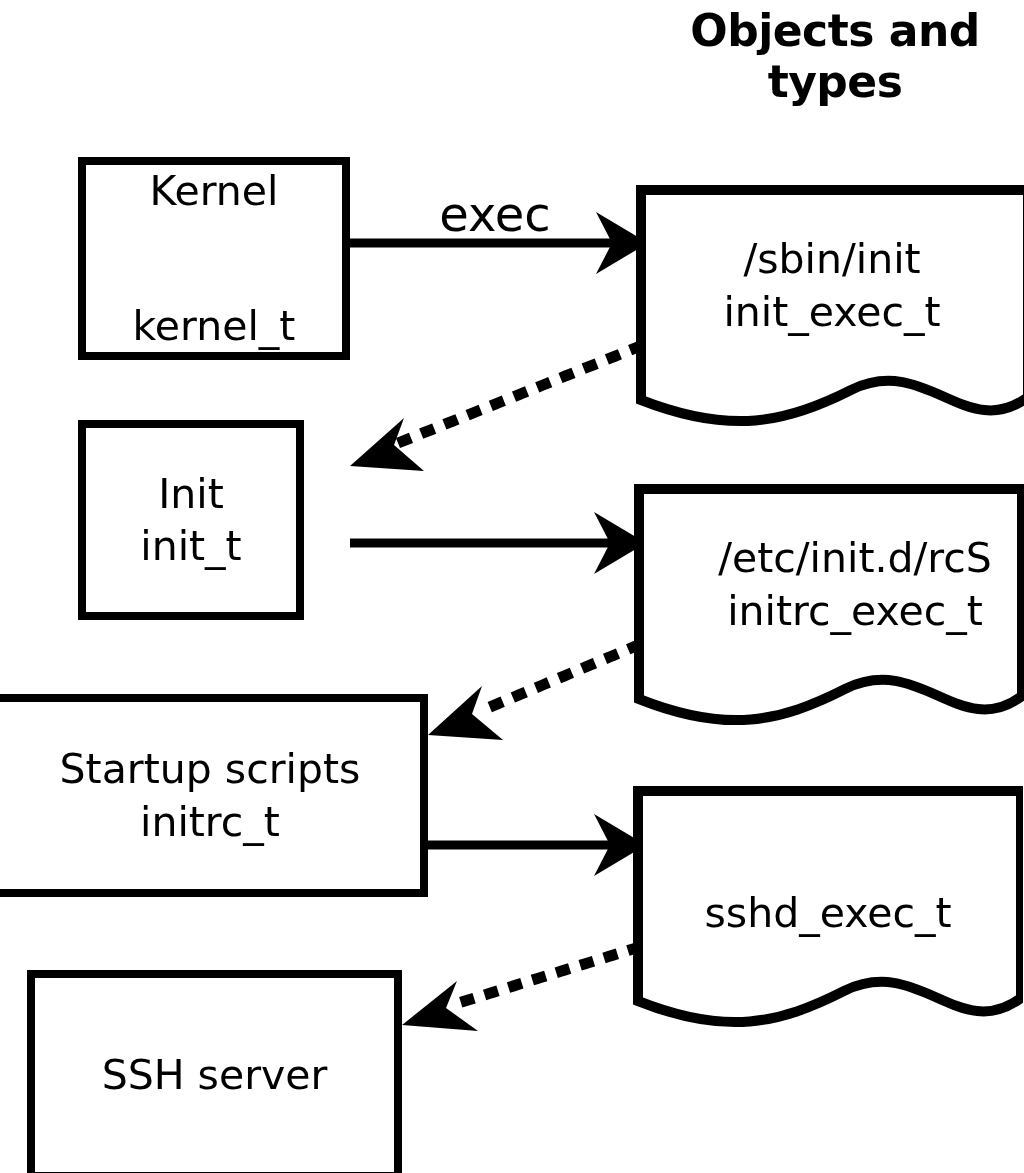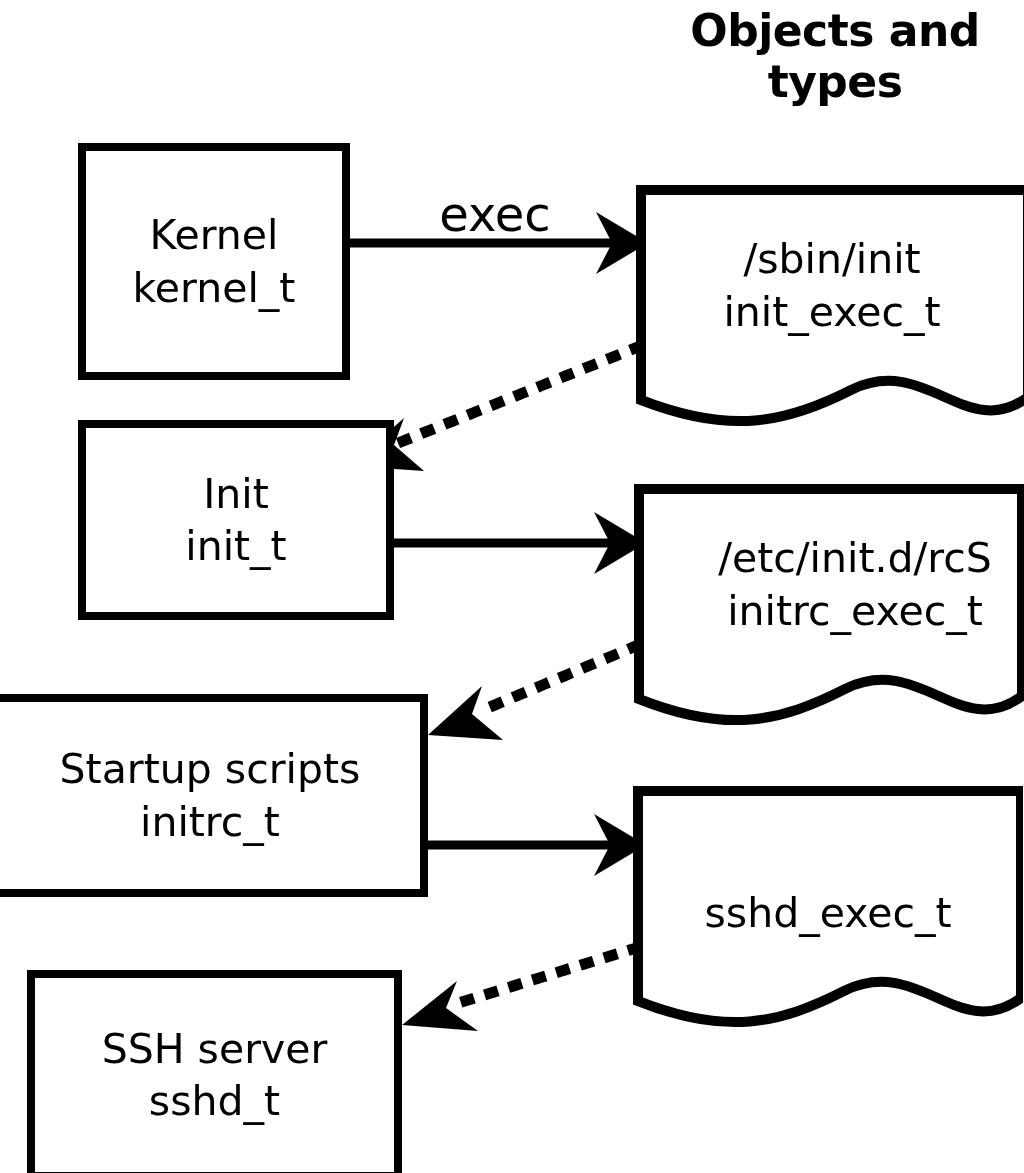--- a/index.html
+++ b/index.html
@@ -112,38 +112,37 @@
     </g>
 
     <g>
       <line x1="636" y1="948" x2="452" y2="1005" stroke="#000000" stroke-width="11" stroke-dasharray="3 22" stroke-linecap="square"></line>
       <path d="M402,1025 L457,981 L446,1008 L478,1031 Z" fill="#000000"></path>
     </g>
   </svg>
 
   <div class="edge-label" id="label-exec" style="left:400px; top:186px; width:190px;">exec</div>
 
-  <div class="proc-box" id="box-kernel" style="left:78px; top:143px; width:272px; height:237px;">
+  <div class="proc-box" id="box-kernel" style="left:78px; top:157px; width:272px; height:203px;justify-content:space-between;">
     <span class="l1">Kernel</span>
     <span class="l2">kernel_t</span>
   </div>
 
-  <div class="proc-box" id="box-init" style="left:78px; top:420px; width:316px; height:200px;">
+  <div class="proc-box" id="box-init" style="left:78px; top:420px; width:226px; height:200px;">
     <span class="l1">Init</span>
     <span class="l2">init_t</span>
   </div>
 
   <div class="proc-box" id="box-initrc" style="left:-8px; top:694px; width:436px; height:203px;">
     <span class="l1">Startup scripts</span>
     <span class="l2">initrc_t</span>
   </div>
 
   <div class="proc-box" id="box-sshd" style="left:27px; top:970px; width:375px; height:210px;">
     <span class="l1">SSH server</span>
-    <span class="l2">sshd_t</span>
   </div>
 
   <div class="doc-shape" id="doc-init-exec" style="left:636px; top:185px; width:392px; height:255px;">
     <svg width="392" height="255" viewBox="0 0 392 255">
       <path d="M5,5 L392,5 L392,212
                C330,258 290,168 215,205
                C150,238 95,250 5,215 Z" fill="#ffffff" stroke="#000000" stroke-width="10" stroke-linejoin="miter"></path>
     </svg>
     <div class="doc-label" style="top:48px;">/sbin/init</div>
     <div class="doc-label" style="top:101px;">init_exec_t</div>

